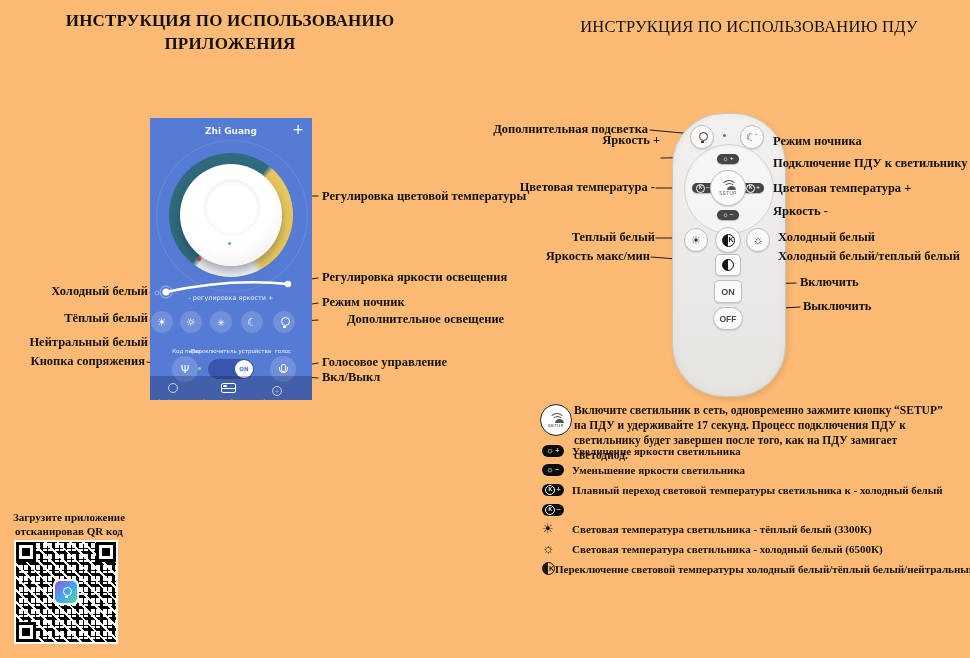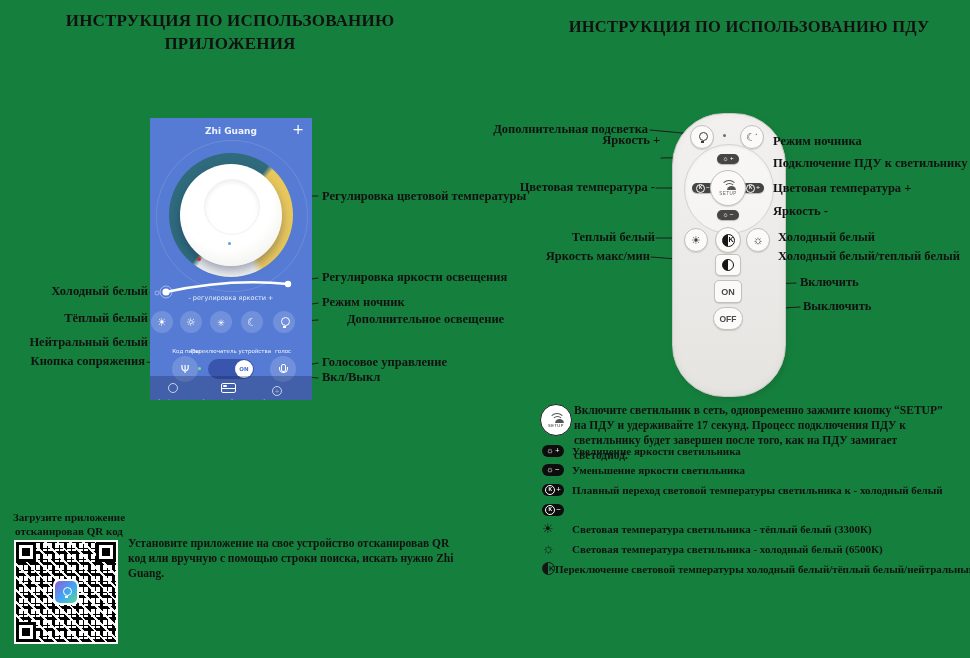--- a/index.html
+++ b/index.html
@@ -1,23 +1,23 @@
 <!DOCTYPE html>
 <html><head>
 <meta charset="utf-8">
 <style>
   html,body{margin:0;padding:0;background:#fff;}
-  .page{position:relative;width:970px;height:658px;background:#15803d;overflow:hidden;
+  .page{position:relative;width:970px;height:658px;background:#fdba74;overflow:hidden;
         font-family:"Liberation Serif",serif;color:#111;}
 
   
   .title-l{position:absolute;left:58px;top:10px;width:344px;text-align:center;
            font-size:17px;font-weight:bold;line-height:1.35;letter-spacing:.2px;}
   .title-r{position:absolute;left:553px;top:17px;width:392px;text-align:center;
-           font-size:16.5px;font-weight:bold;letter-spacing:.2px;}
+           font-size:16.5px;font-weight:normal;letter-spacing:.2px;}
 
   
   .co{position:absolute;font-size:12.5px;font-weight:bold;white-space:nowrap;line-height:1.1;}
   .co.r{text-align:right;}
 
   
   svg.lines{position:absolute;left:0;top:0;width:970px;height:658px;pointer-events:none;}
 
   
   .phone{position:absolute;left:150px;top:118px;width:162px;height:282px;background:#567bd4;
@@ -289,21 +289,20 @@
     <div class="qr-pat"></div>
     <div class="qf" style="left:2px;top:2px;"></div>
     <div class="qf" style="right:2px;top:2px;"></div>
     <div class="qf" style="left:2px;bottom:2px;"></div>
     <div class="qr-logo">
       <span class="app">
           <span class="bulb"></span>
         </span>
     </div>
   </div>
-  <div class="para" style="left:128px;top:536px;width:336px;">Установите приложение на свое устройство отсканировав QR код или вручную с помощью строки поиска, искать нужно Zhi Guang.</div>
 
   <div class="title-r">ИНСТРУКЦИЯ ПО ИСПОЛЬЗОВАНИЮ ПДУ</div>
 
   <div class="remote">
     <div class="rbtn round" style="left:17px;top:11px;width:24px;height:24px;">
       <span class="bulb dk"></span>
     </div>
     <div class="led"></div>
     <div class="rbtn round" style="left:67px;top:11px;width:24px;height:24px;">
       <span class="dark" style="font-size:11px;">☾<span class="gl-star">⋆</span></span>

